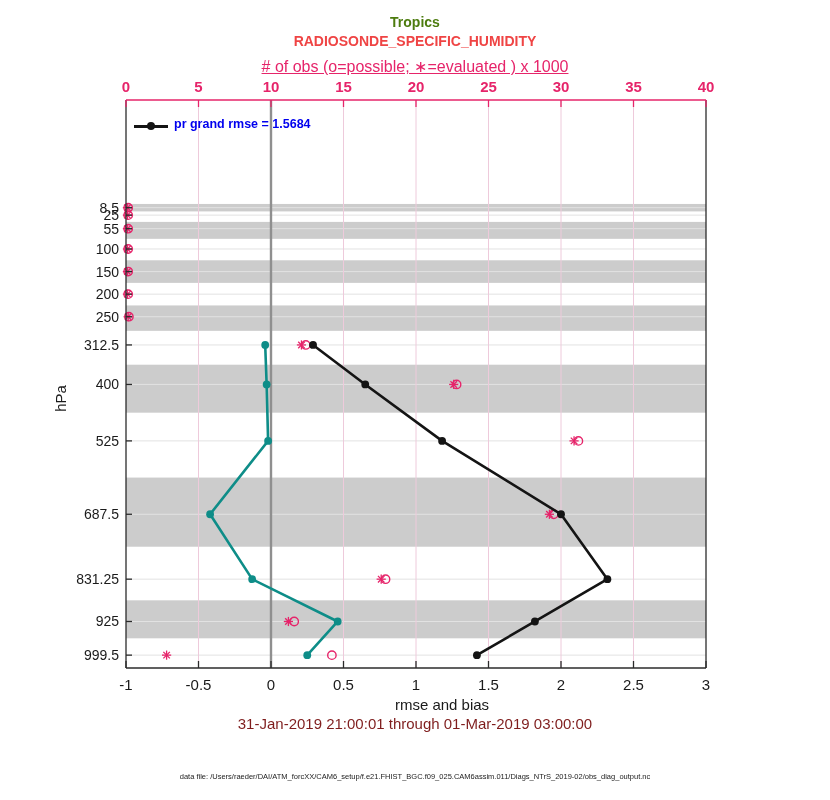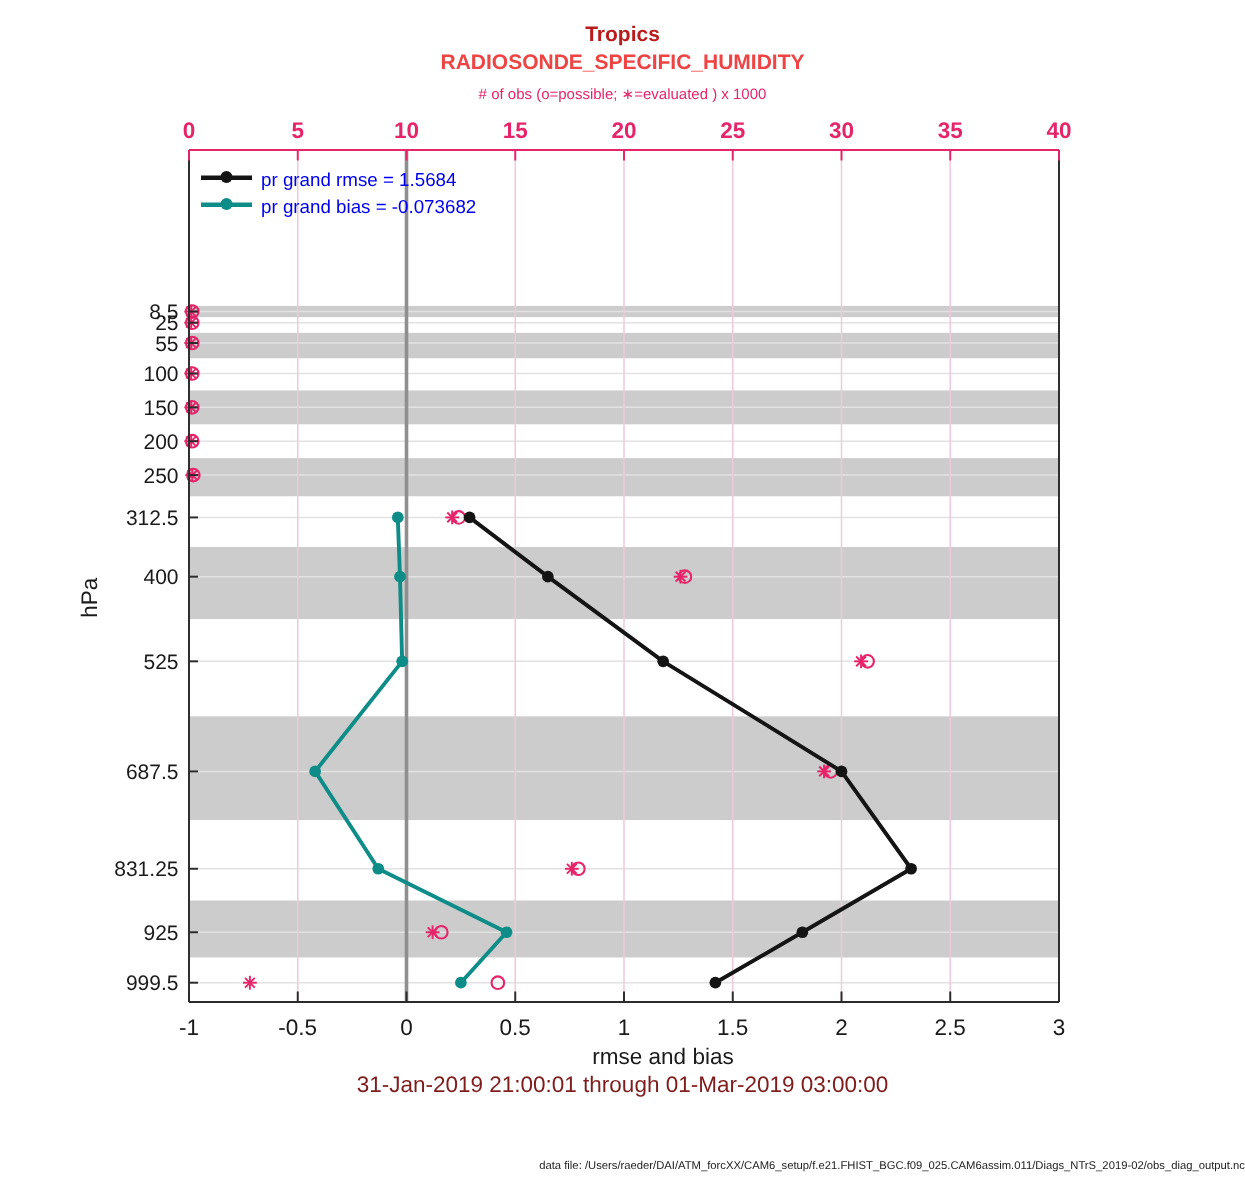--- a/index.html
+++ b/index.html
@@ -2,33 +2,33 @@
 <html><head>
 <meta charset="utf-8">
 <style>
   html,body{margin:0;padding:0;}
   body{
     width:830px;height:800px;overflow:hidden;background:#ffffff;
     font-family:"Liberation Sans", sans-serif;position:relative;
   }
   .abs{position:absolute;}
   .ctr{left:0;width:830px;text-align:center;}
-  #title-region{top:14px;font-size:14px;font-weight:bold;color:#b91c1c;}
+  #title-region{top:14px;font-size:14px;font-weight:bold;color:#4d7c0f;}
   #title-variable{top:33px;font-size:14px;font-weight:bold;color:#ef4444;}
-  #obs-axis-label{top:57px;font-size:10px;font-weight:bold;}
+  #obs-axis-label{top:57px;font-size:16px;font-weight:bold;text-decoration:underline;}
   #legend{left:134px;top:113px;}
-  .legend-row{display:flex;align-items:flex-start;height:18px;}
+  .legend-row{display:flex;align-items:flex-end;height:18px;font-weight:bold;}
   .legend-swatch{width:34px;height:10px;position:relative;margin-right:6px;}
   .legend-swatch .ln{position:absolute;left:0;top:4px;width:34px;height:2.6px;}
   .legend-swatch .dot{position:absolute;left:13px;top:1px;width:8px;height:8px;border-radius:50%;}
   .legend-text{font-size:12.5px;}
   #ylabel{left:40px;top:390px;font-size:15px;color:#1a1a1a;transform:rotate(-90deg);transform-origin:center;width:40px;text-align:center;}
   #xlabel{top:696px;font-size:15px;color:#1a1a1a;margin-left:27px;}
   #timespan{top:715px;font-size:15px;color:#7f1d1d;}
-  #datafile{top:772px;font-size:7.5px;color:#222;text-align:right;}
+  #datafile{top:772px;font-size:7.5px;color:#222;}
   svg text{font-family:"Liberation Sans", sans-serif;}
 </style>
 </head>
 <body>
 
 <svg id="chart" class="abs" style="left:0;top:0" width="830" height="800">
     <rect x="126" y="203.96025437201908" width="580" height="7.449920508744043" fill="#cccccc"></rect>
     <rect x="126" y="221.90779014308427" width="580" height="16.931637519872794" fill="#cccccc"></rect>
     <rect x="126" y="260.2861685214626" width="580" height="22.575516693163763" fill="#cccccc"></rect>
     <rect x="126" y="305.43720190779015" width="580" height="25.397456279809205" fill="#cccccc"></rect>
@@ -218,25 +218,18 @@
 <div id="obs-axis-label" class="abs ctr" style="color: rgb(230, 36, 106); font-weight: normal;"># of obs (o=possible; ∗=evaluated ) x 1000</div>
 
 <div id="legend" class="abs">
   <div class="legend-row">
     <div class="legend-swatch">
       <div class="ln" id="sw-rmse-ln" style="background: rgb(20, 20, 20);"></div>
         <div class="dot" id="sw-rmse-dot" style="background: rgb(20, 20, 20);"></div>
     </div>
     <span class="legend-text" style="color: rgb(0, 0, 238);">pr grand rmse = 1.5684</span>
   </div>
-  <div class="legend-row">
-    <div class="legend-swatch">
-      <div class="ln" id="sw-bias-ln" style="background: rgb(14, 141, 136);"></div>
-        <div class="dot" id="sw-bias-dot" style="background: rgb(14, 141, 136);"></div>
-    </div>
-    <span class="legend-text" style="color: rgb(0, 0, 238);">pr grand bias = -0.073682</span>
-  </div>
 </div>
 
 <div id="ylabel" class="abs">hPa</div>
 <div id="xlabel" class="abs ctr">rmse and bias</div>
 <div id="timespan" class="abs ctr">31-Jan-2019 21:00:01 through 01-Mar-2019 03:00:00</div>
 <div id="datafile" class="abs ctr">data file: /Users/raeder/DAI/ATM_forcXX/CAM6_setup/f.e21.FHIST_BGC.f09_025.CAM6assim.011/Diags_NTrS_2019-02/obs_diag_output.nc</div>
 
 </body></html>

